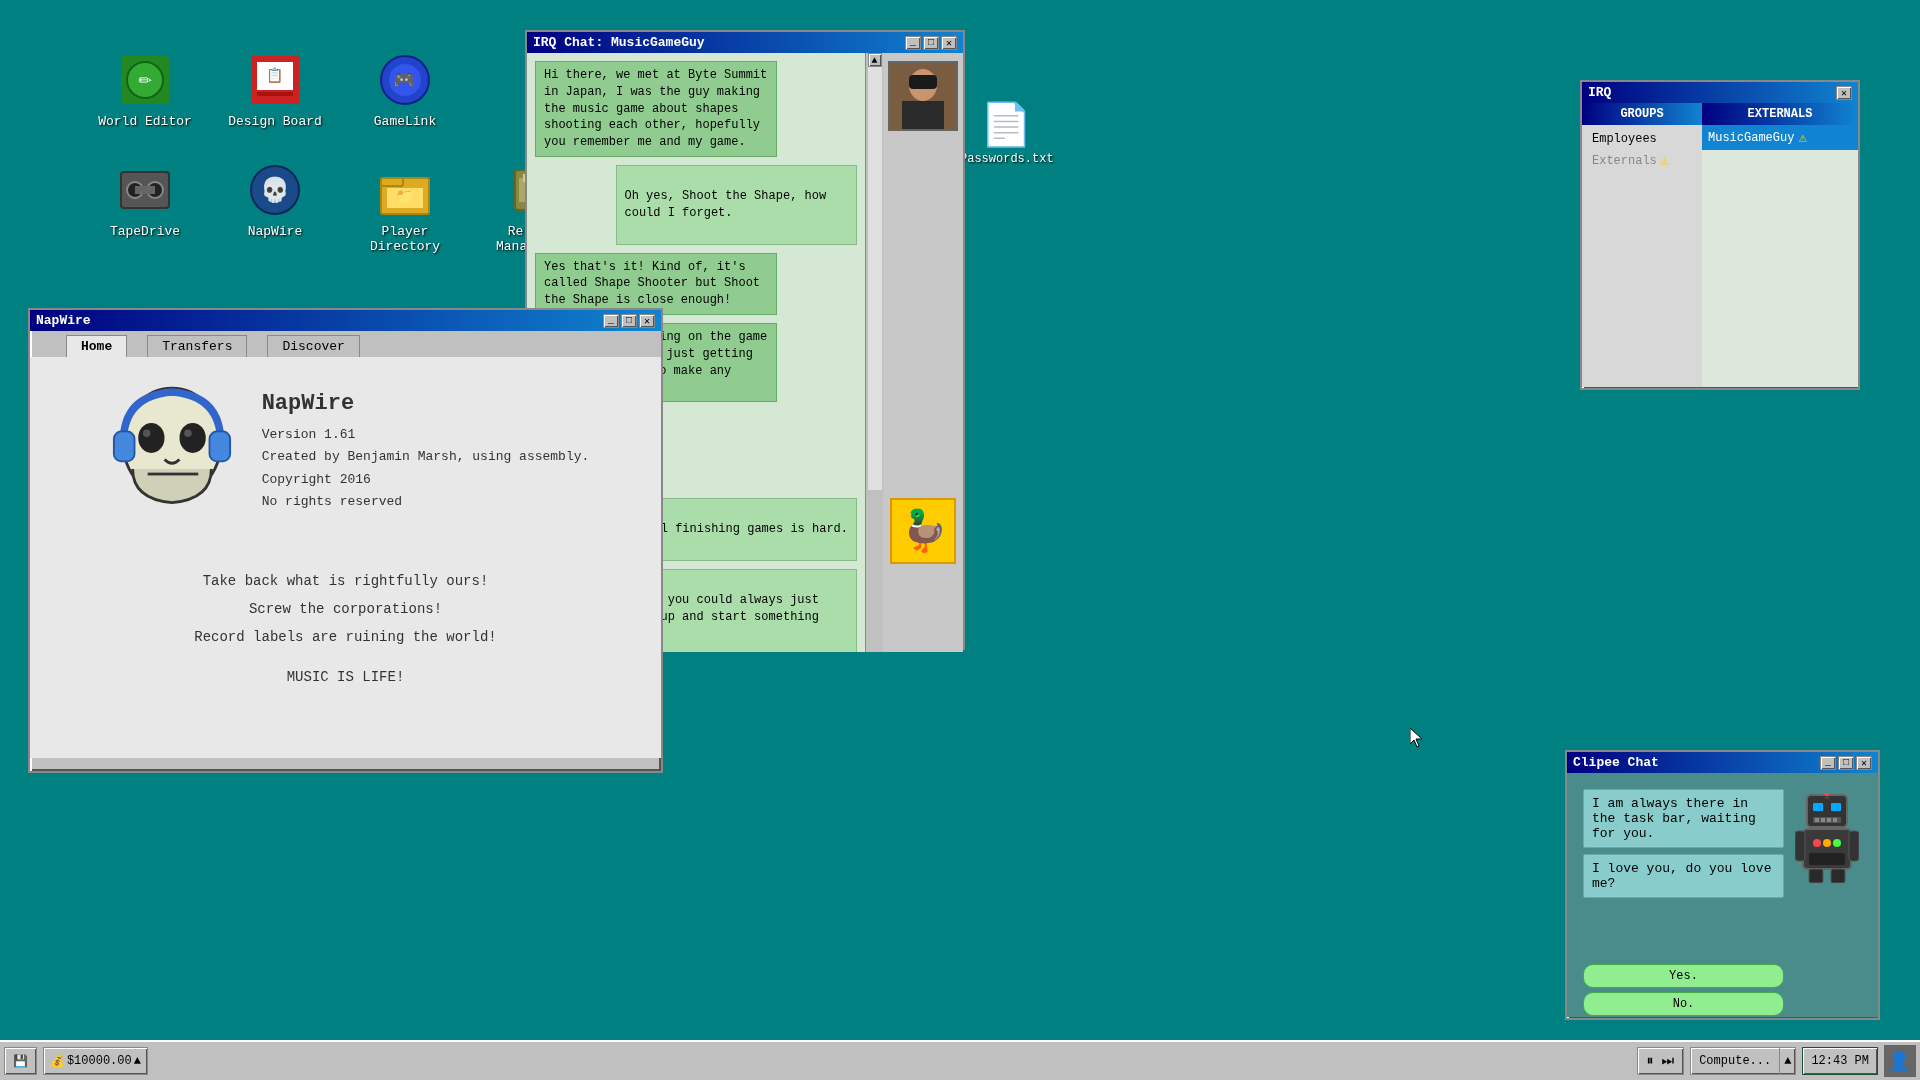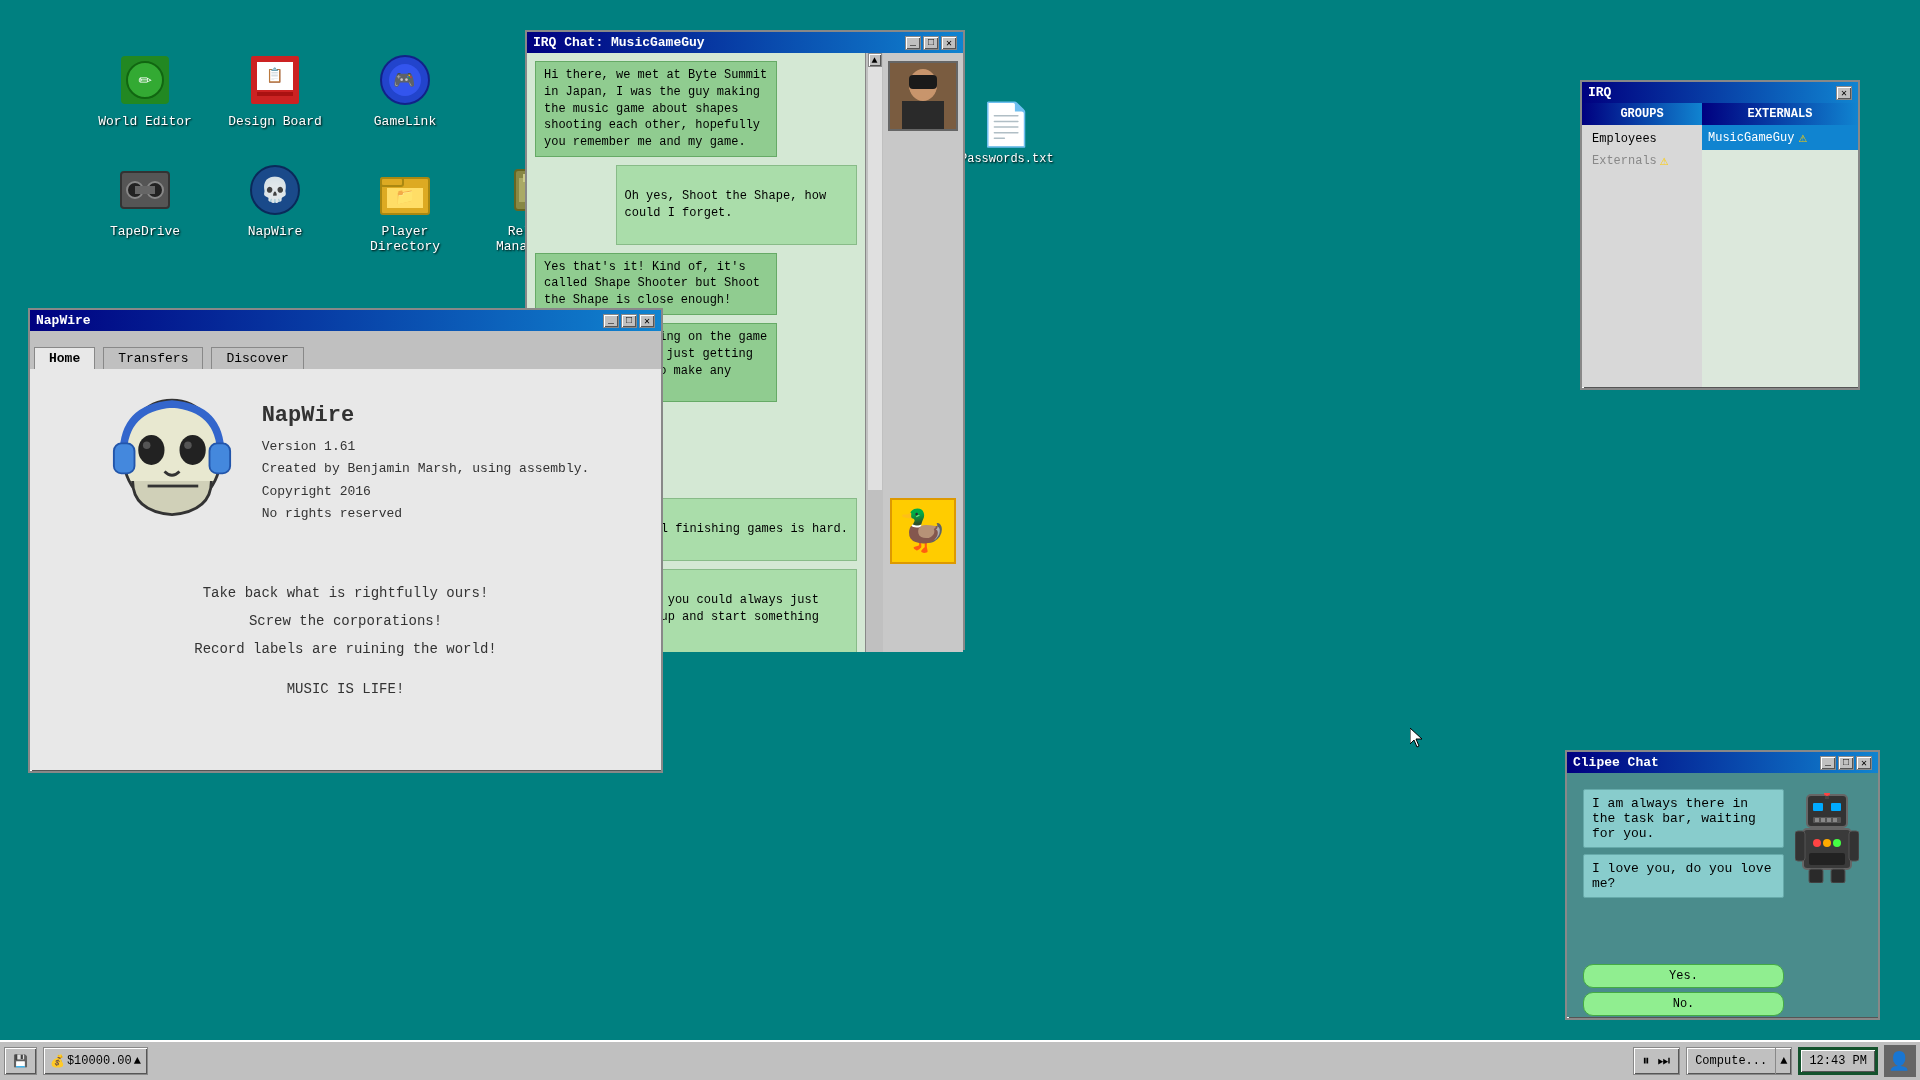--- a/index.html
+++ b/index.html
@@ -138,22 +138,23 @@
     
     .napwire-window {
       top: 308px;
       left: 28px;
       width: 635px;
       height: 465px;
     }
     .napwire-tabs {
       display: flex;
       background: #c0c0c0;
-      padding: 16px 4px 0;
-      gap: 8px;
+      padding: 4px 4px 0;
+      gap: 20px;
+      margin-left: 32px;
     }
     .nap-tab {
       padding: 3px 14px;
       font-size: 13px;
       background: #c0c0c0;
       border: 1px solid #888;
       border-bottom: none;
       cursor: pointer;
     }
     .nap-tab.active {
@@ -331,21 +332,21 @@
       gap: 2px;
       background: #c0c0c0;
       border: 1px solid #888;
       box-shadow: 1px 1px 0 #fff inset, -1px -1px 0 #555 inset;
       padding: 2px 6px;
       font-size: 12px;
       height: 28px;
     }
     .taskbar-clock {
       background: #c0c0c0;
-      border: 3px solid #14532d;
+      border: 1px solid #14532d;
       box-shadow: 1px 1px 0 #fff inset, -1px -1px 0 #555 inset;
       padding: 2px 8px;
       font-size: 12px;
       height: 28px;
       display: flex;
       align-items: center;
     }
     .taskbar-spacer { flex: 1; }
     .taskbar-media {
       display: flex;

